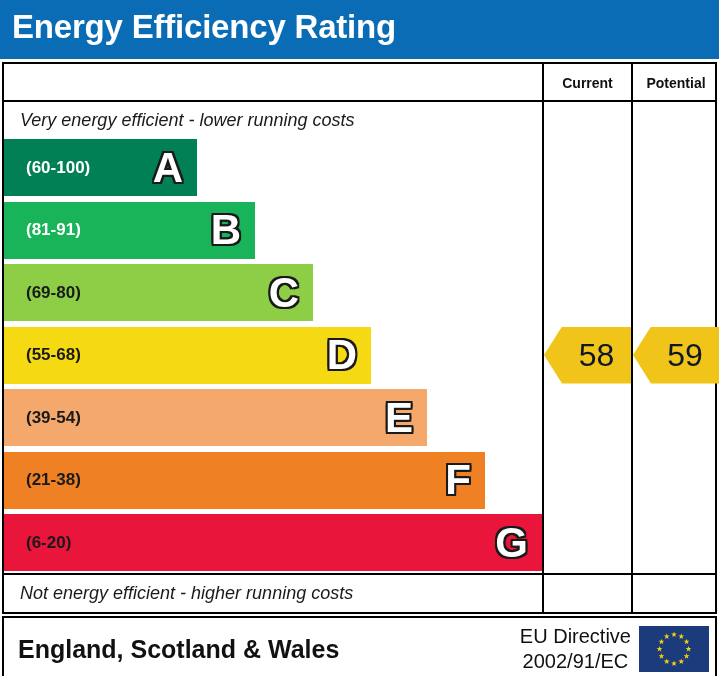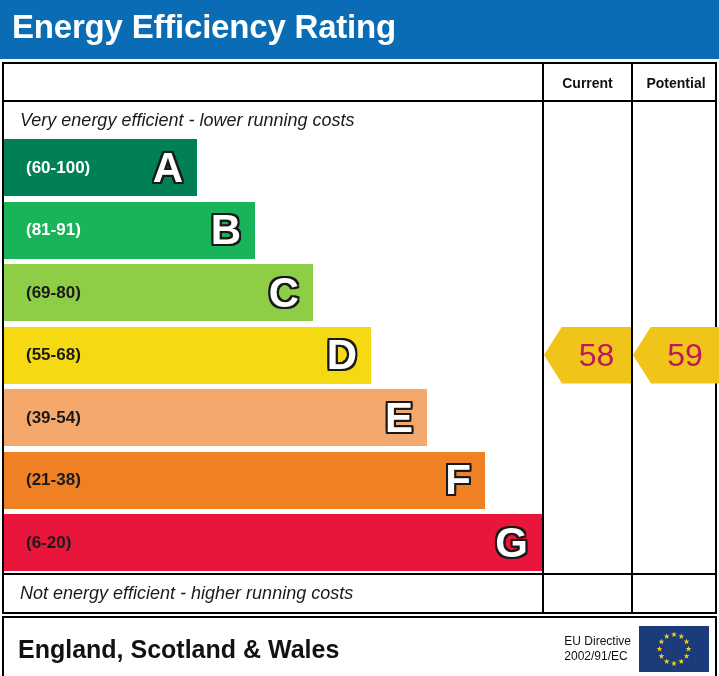--- a/index.html
+++ b/index.html
@@ -157,21 +157,21 @@
     clip-path: polygon(18px 0, 100% 0, 100% 100%, 18px 100%, 0 50%);
   }
   .arrow-value {
     position: absolute;
     left: 18px;
     right: 0;
     top: 50%;
     transform: translateY(-50%);
     text-align: center;
     font-size: 32px;
-    color: #be185d;
+    color: #0f172a;
     line-height: 1;
   }
 
   
   .footer {
     position: absolute;
     left: 2px;
     top: 616px;
     width: 715px;
     height: 66px;
@@ -187,23 +187,23 @@
     font-size: 25px;
     font-weight: bold;
     color: #111111;
     white-space: nowrap;
   }
   .footer-directive {
     position: absolute;
     right: 84px;
     top: 50%;
     transform: translateY(-50%);
-    font-size: 12px;
+    font-size: 20px;
     color: #111111;
-    text-align: left;
+    text-align: center;
     line-height: 1.25;
     white-space: nowrap;
   }
   .eu-flag {
     position: absolute;
     right: 6px;
     top: 50%;
     transform: translateY(-50%);
     width: 70px;
     height: 46px;

